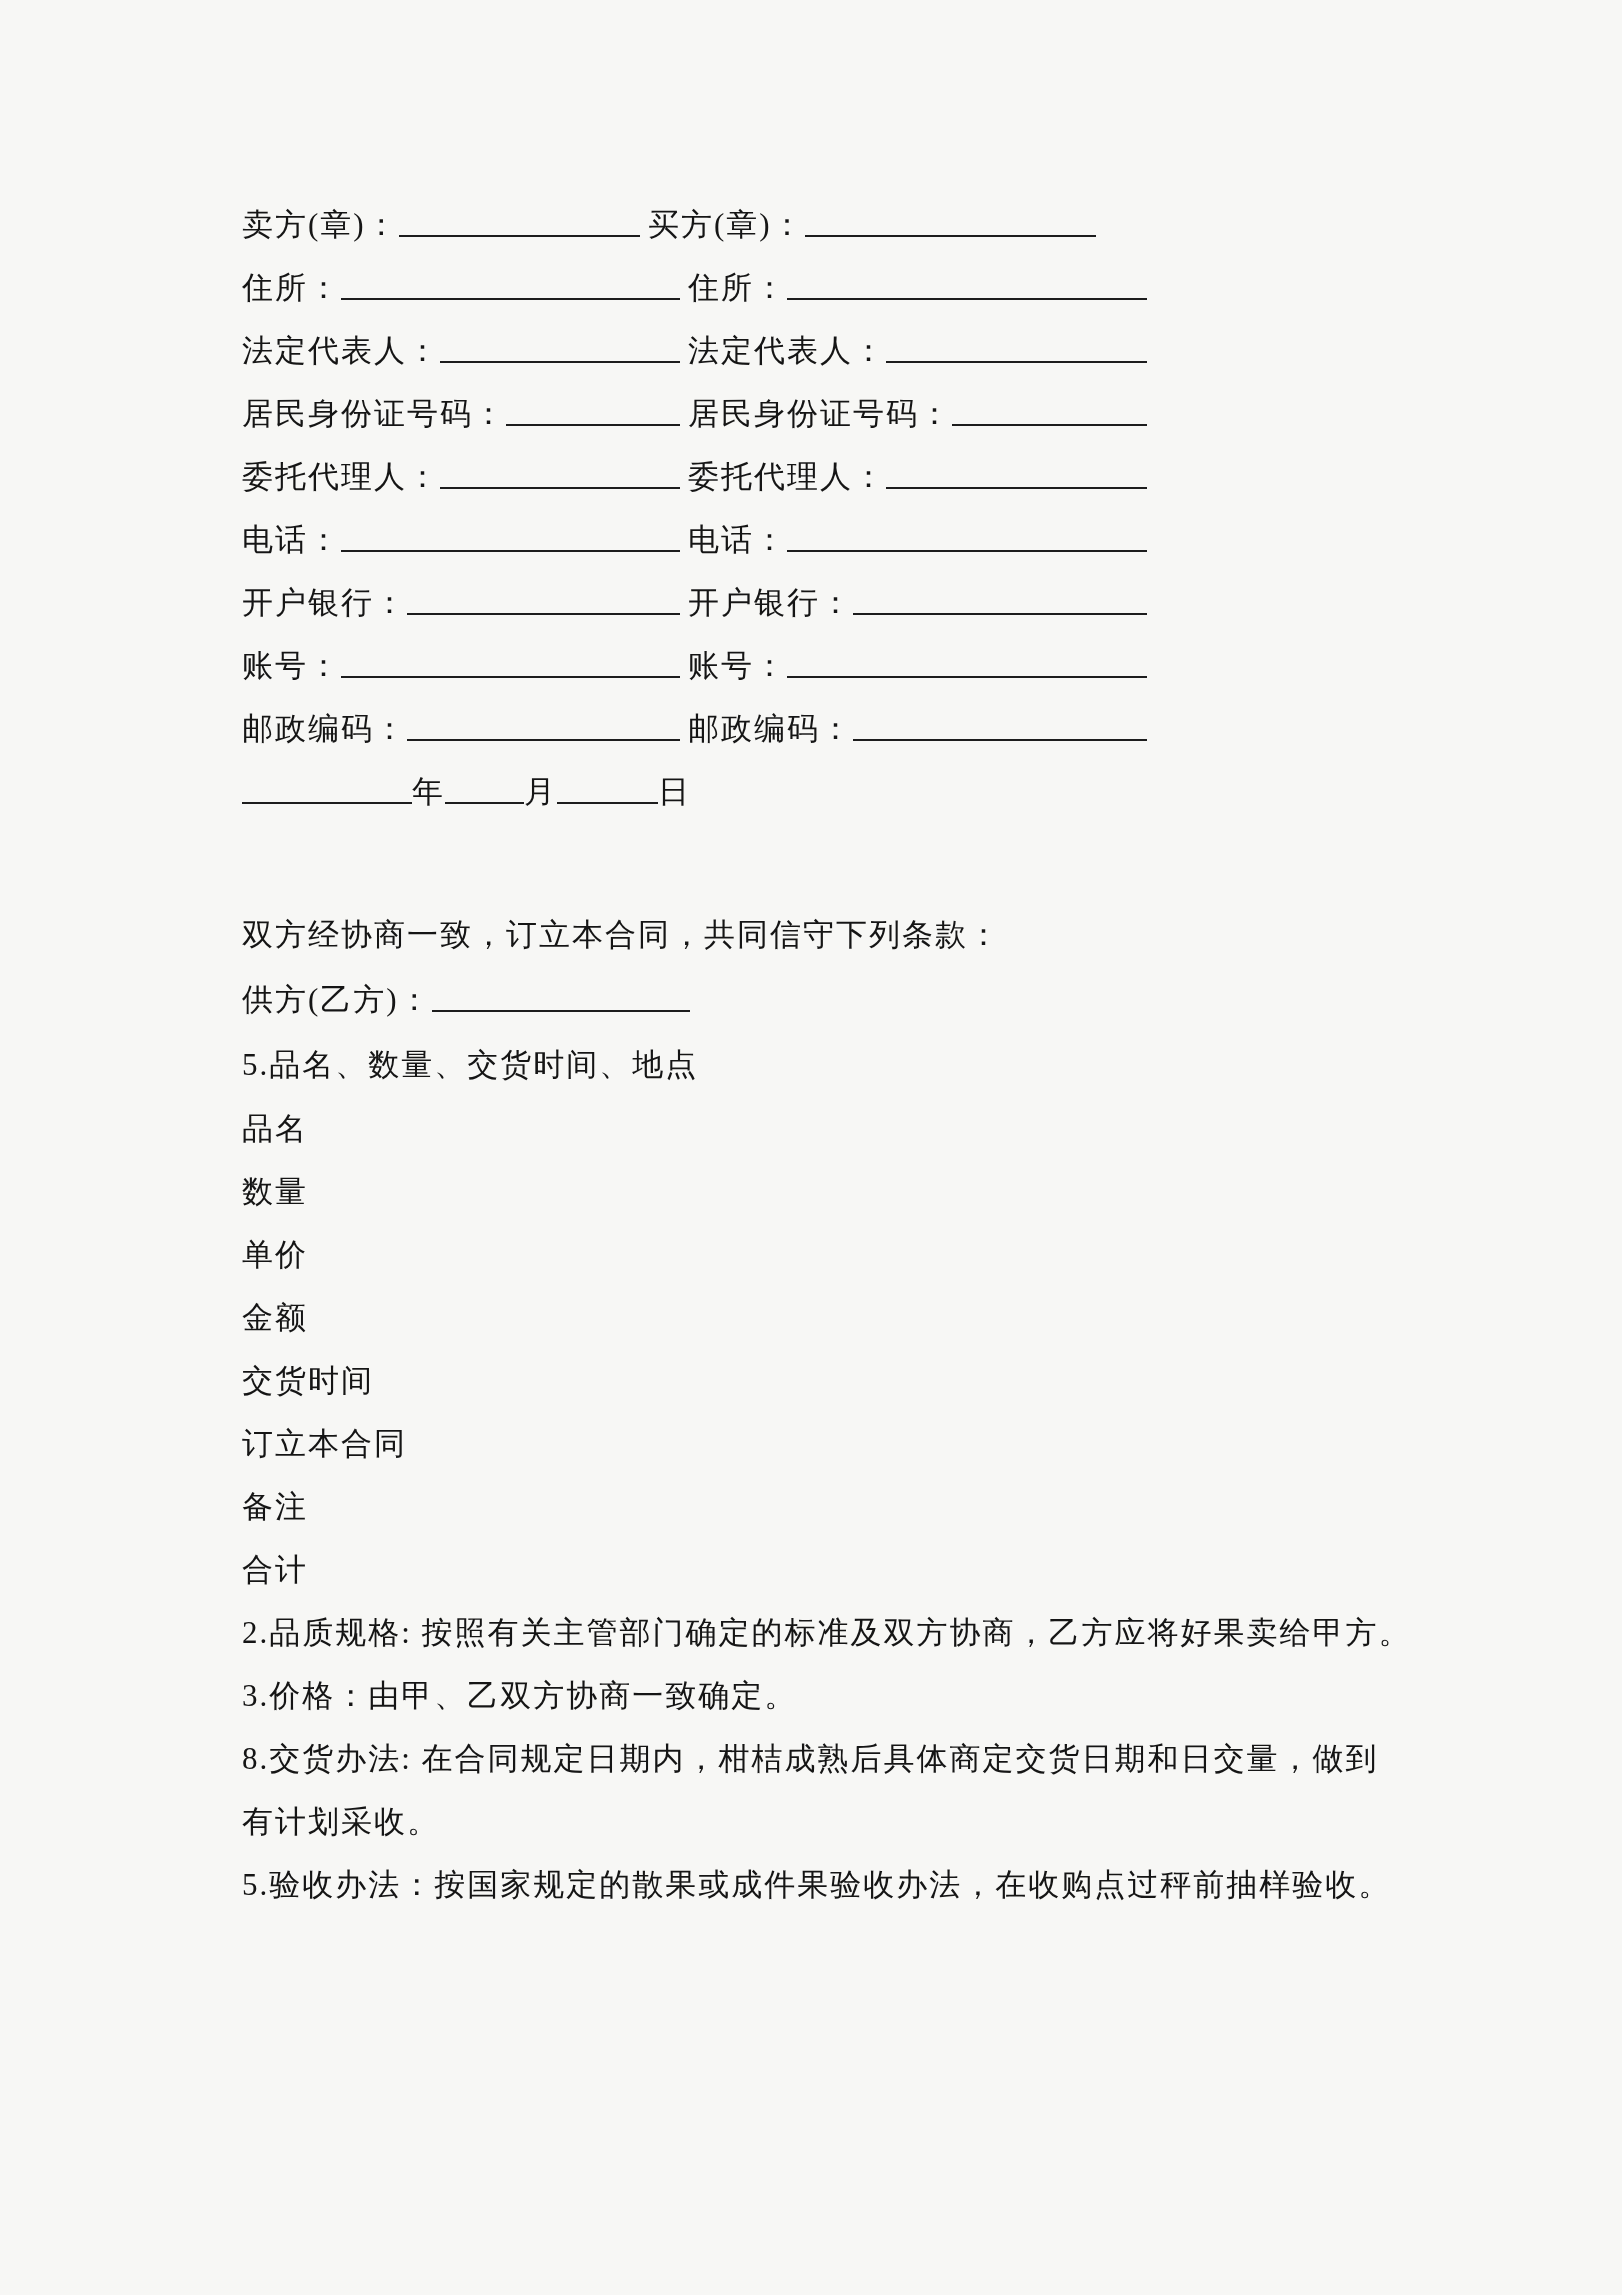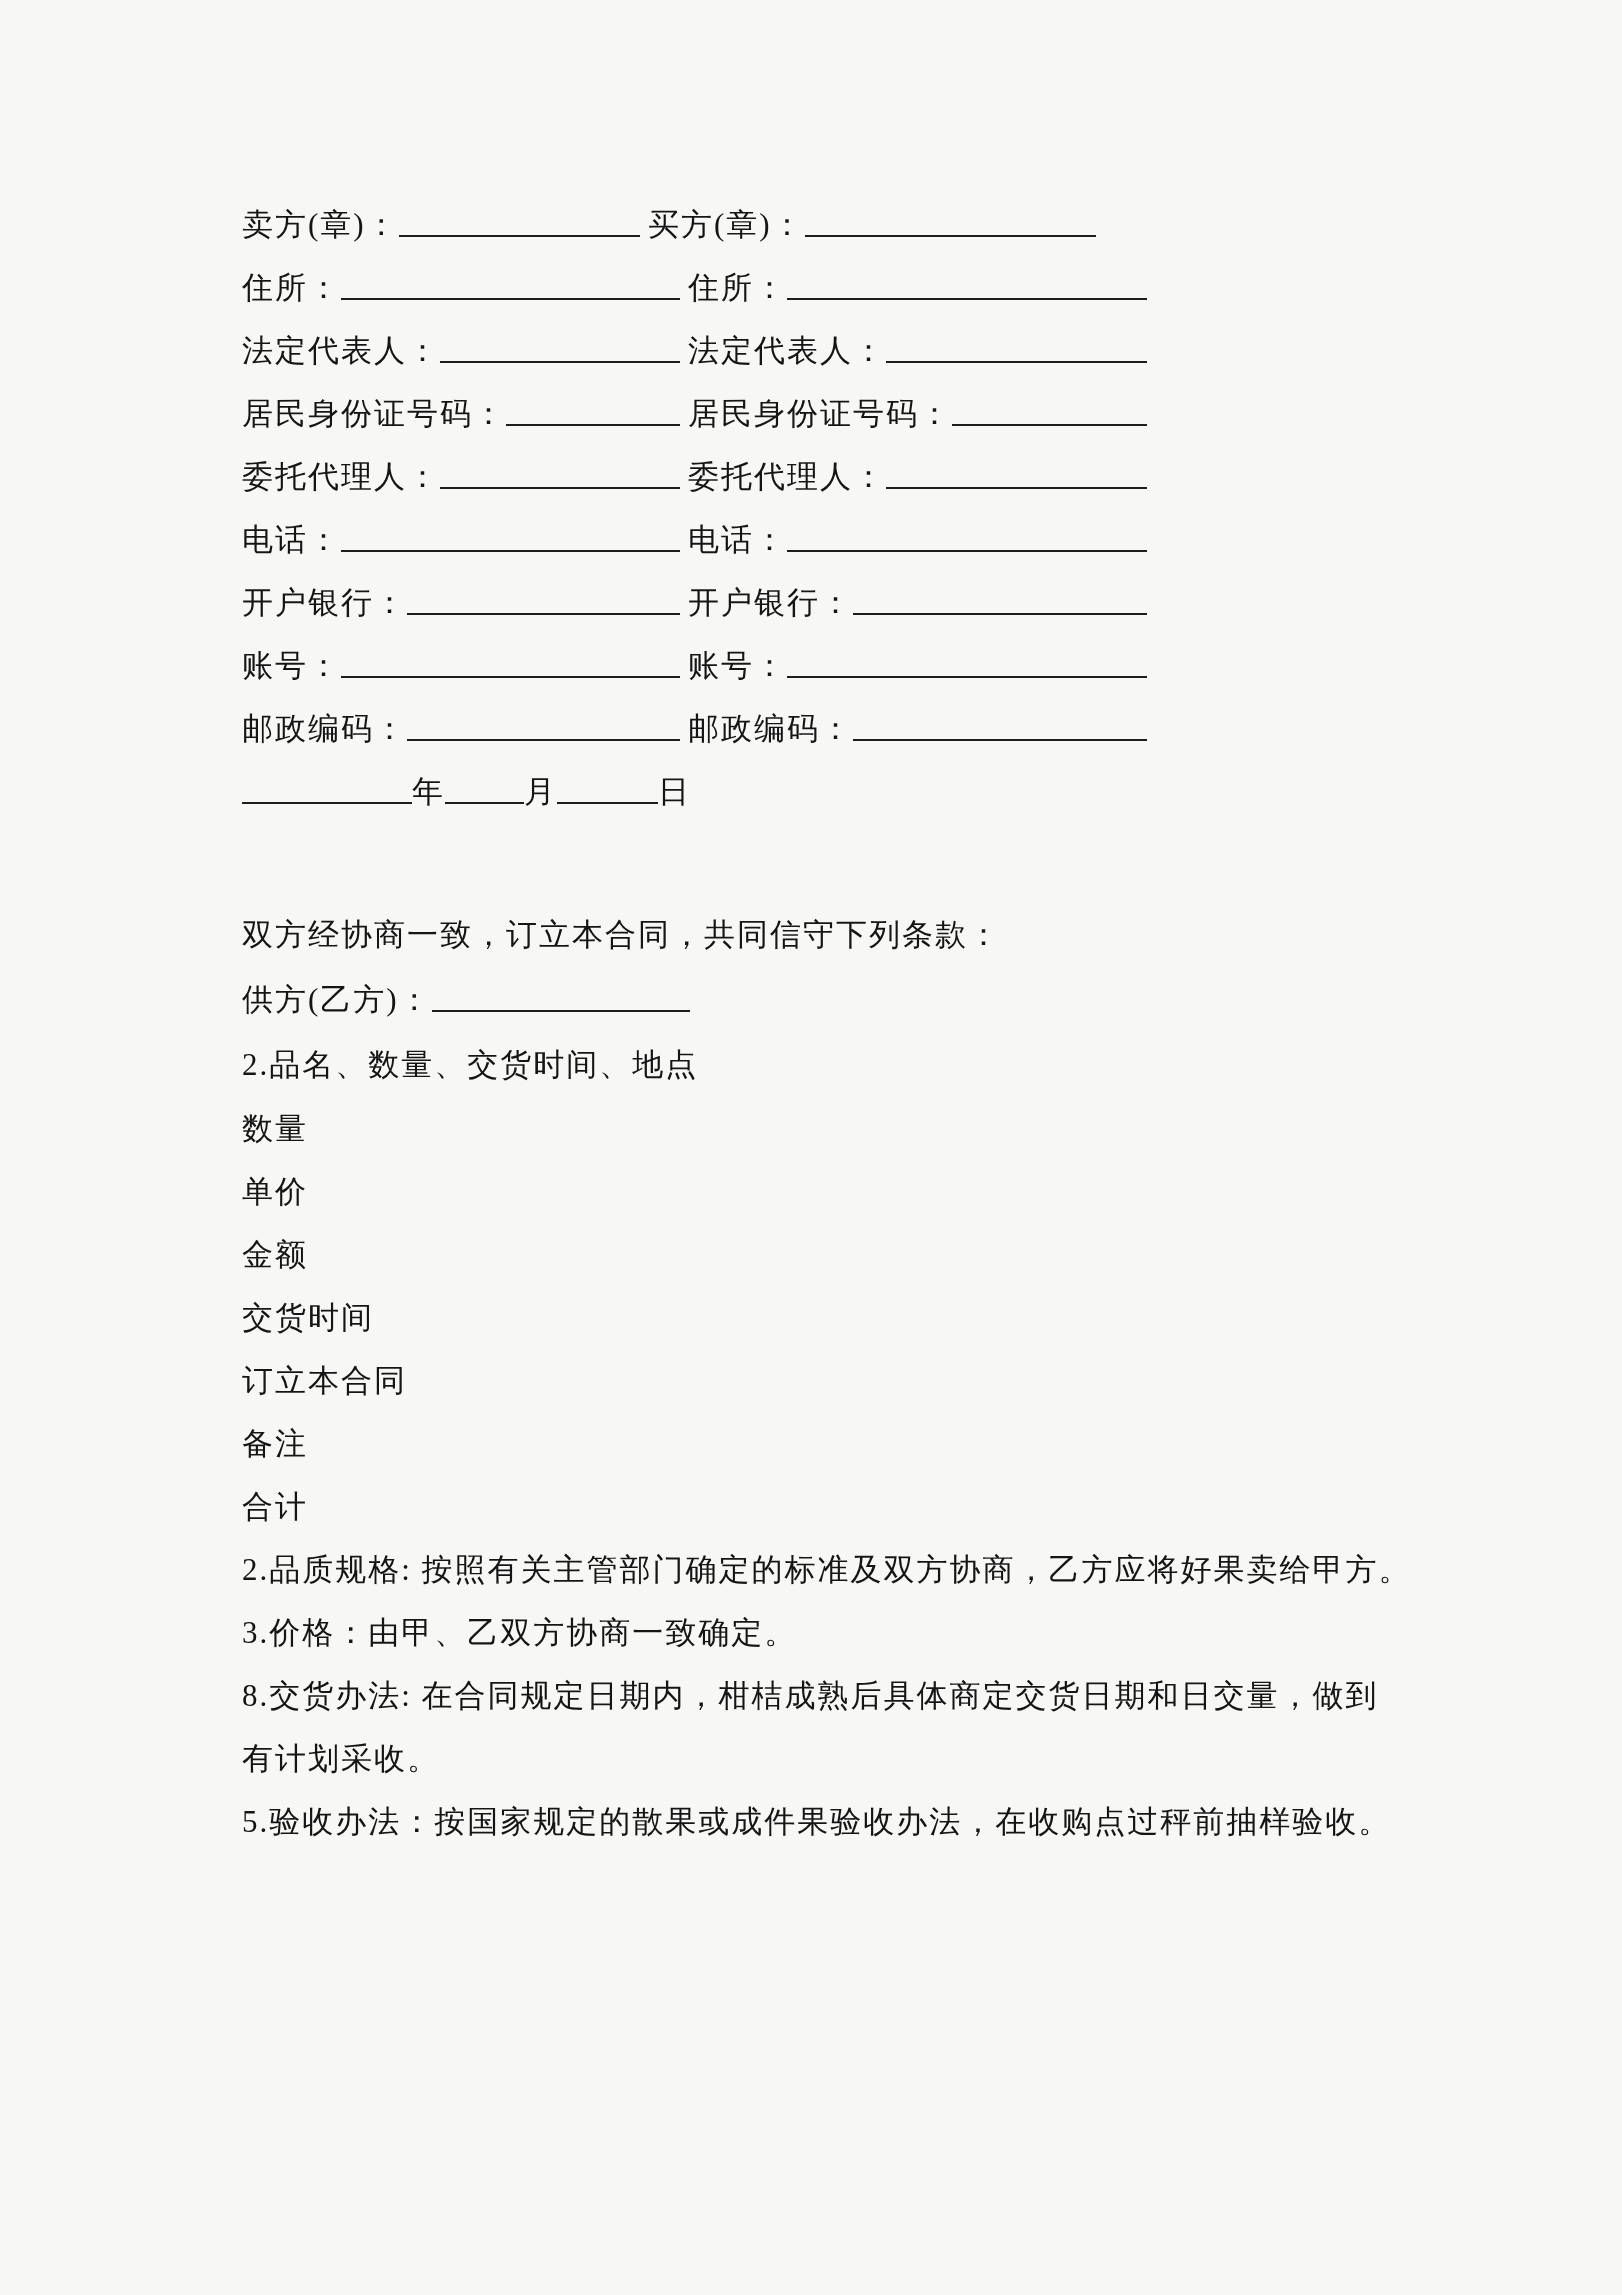--- a/index.html
+++ b/index.html
@@ -145,24 +145,25 @@
       <span class="lbl">日</span>
     </div>
   </section>
 
   <section class="sec-b">
     <div class="row">双方经协商一致，订立本合同，共同信守下列条款：</div>
     <div class="row">
       <span class="lbl">供方(乙方)：</span>
       <span class="uline u-b"></span>
     </div>
-    <div class="row">2.品名、数量、交货时间、地点</div>
+    <div class="row">5.品名、数量、交货时间、地点</div>
   </section>
 
   <section class="sec-c" id="item-fields">
+      <div class="row">品名</div>
       <div class="row">数量</div>
       <div class="row">单价</div>
       <div class="row">金额</div>
       <div class="row">交货时间</div>
       <div class="row">订立本合同</div>
       <div class="row">备注</div>
       <div class="row">合计</div>
     </section>
 
   <section class="sec-d" id="terms">

